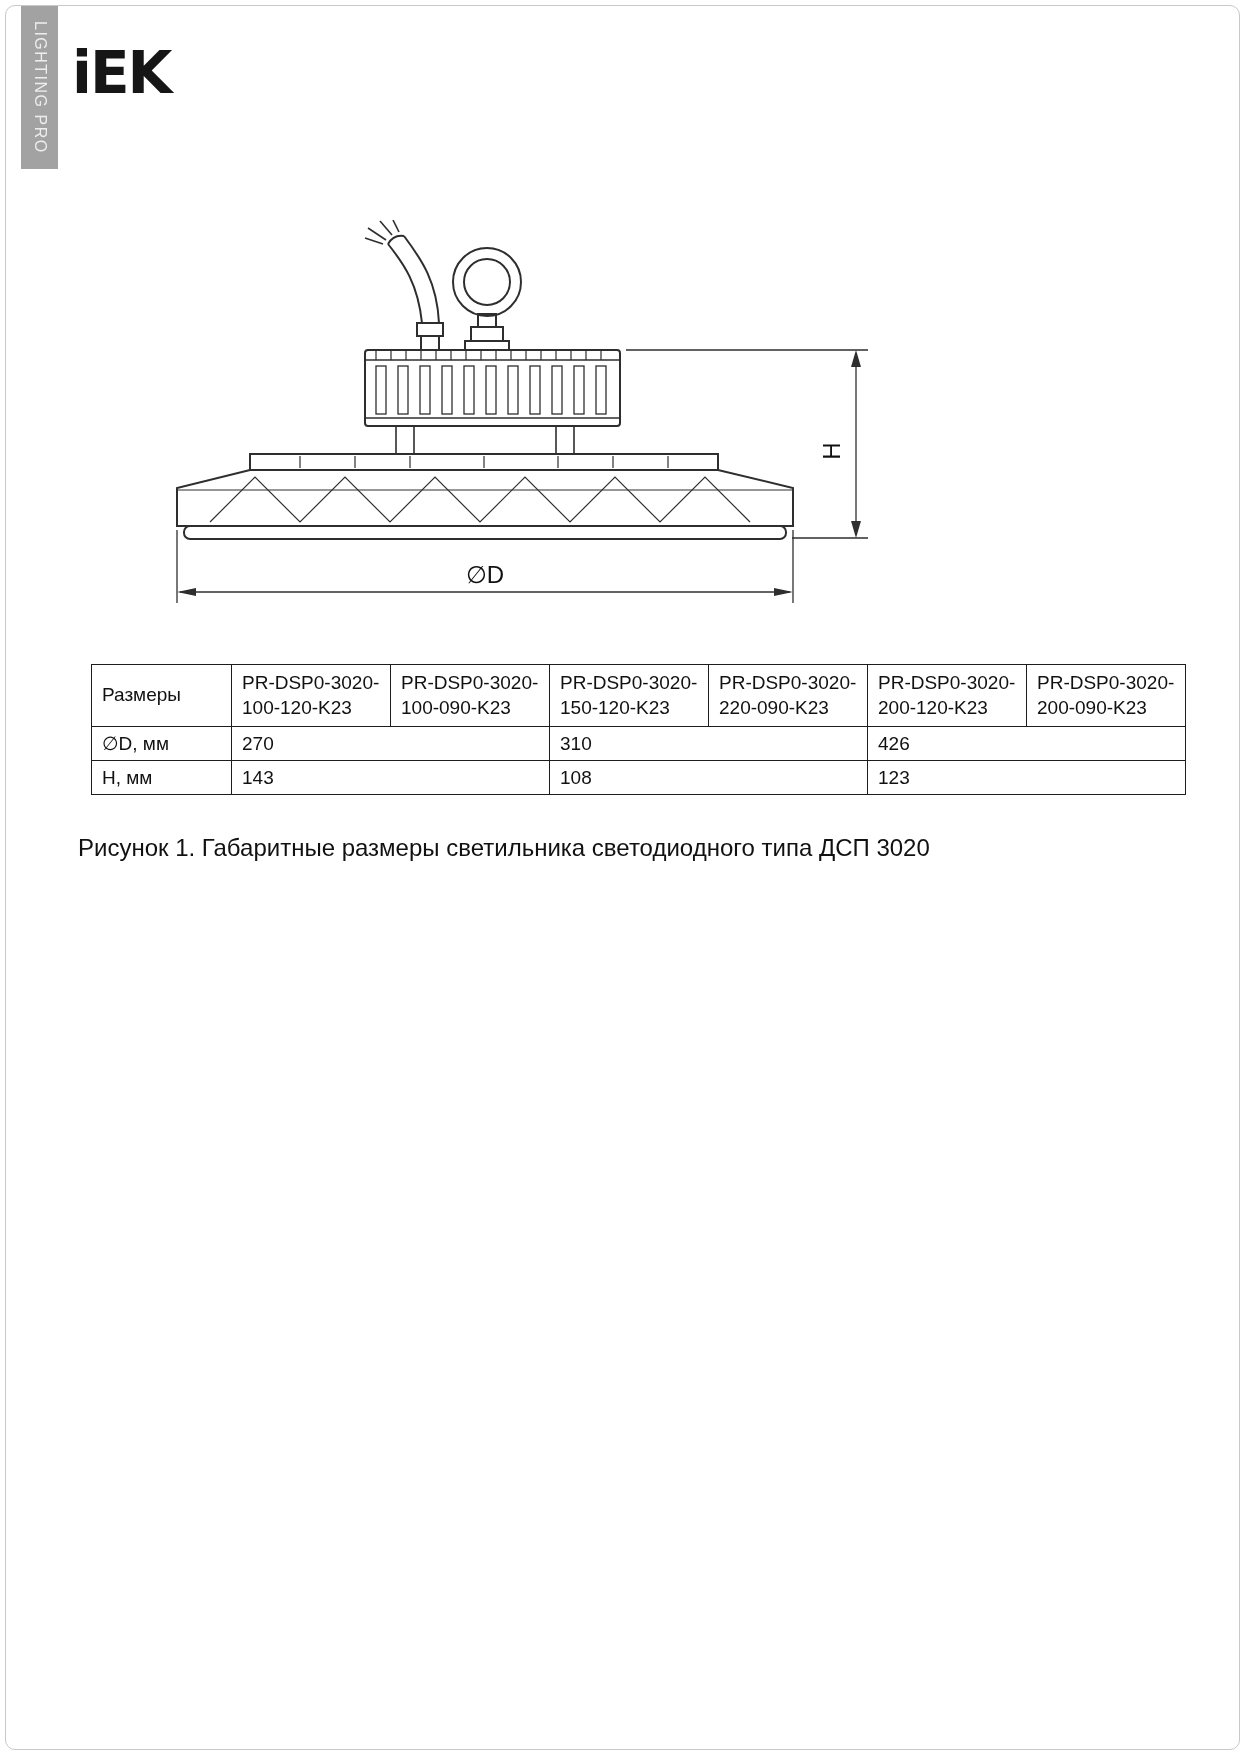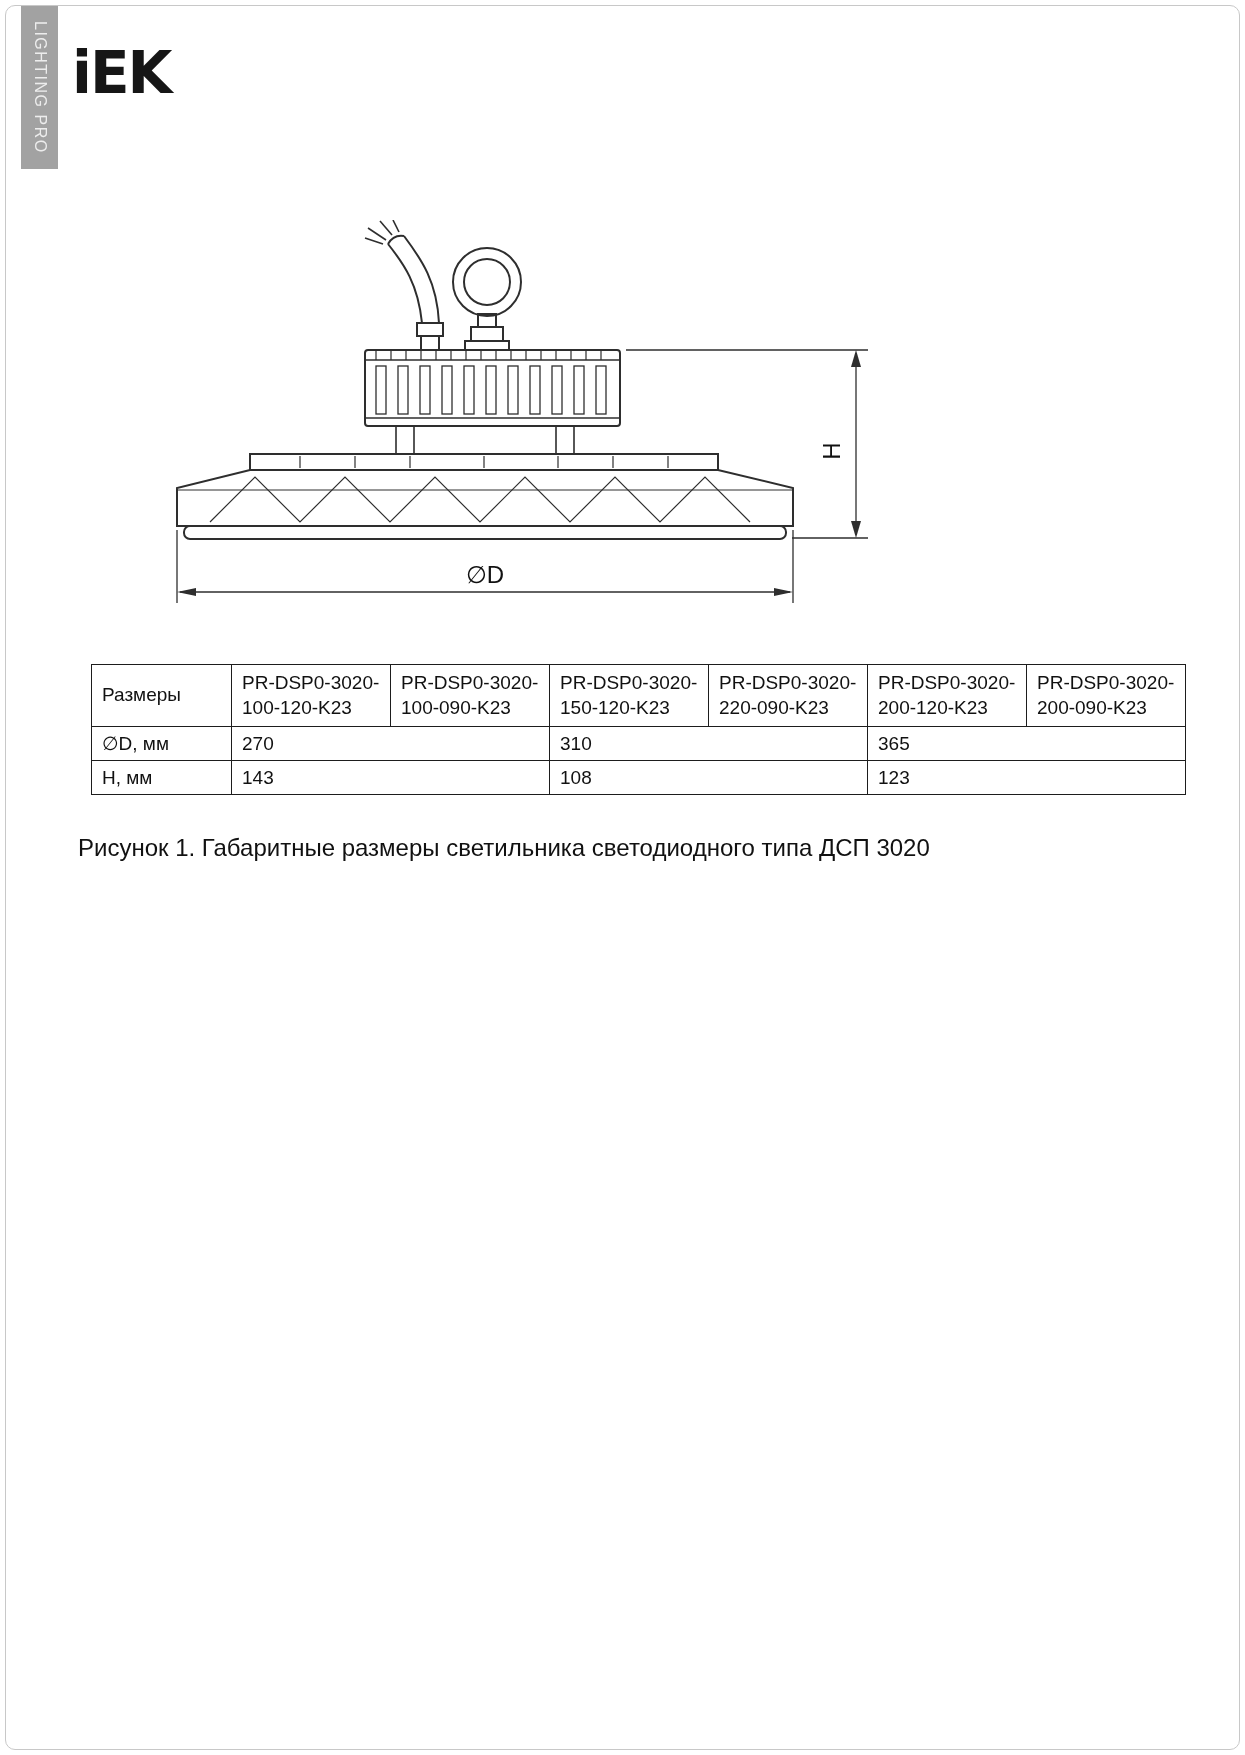--- a/index.html
+++ b/index.html
@@ -238,21 +238,21 @@
           <span>PR-DSP0-3020-</span><br>
           <span>200-090-K23</span>
         </th>
       </tr>
     </thead>
     <tbody>
       <tr>
         <td>∅D, мм</td>
         <td colspan="2">270</td>
         <td colspan="2">310</td>
-        <td colspan="2">365</td>
+        <td colspan="2">426</td>
       </tr>
       <tr>
         <td>H, мм</td>
         <td colspan="2">143</td>
         <td colspan="2">108</td>
         <td colspan="2">123</td>
       </tr>
     </tbody>
   </table>
 

